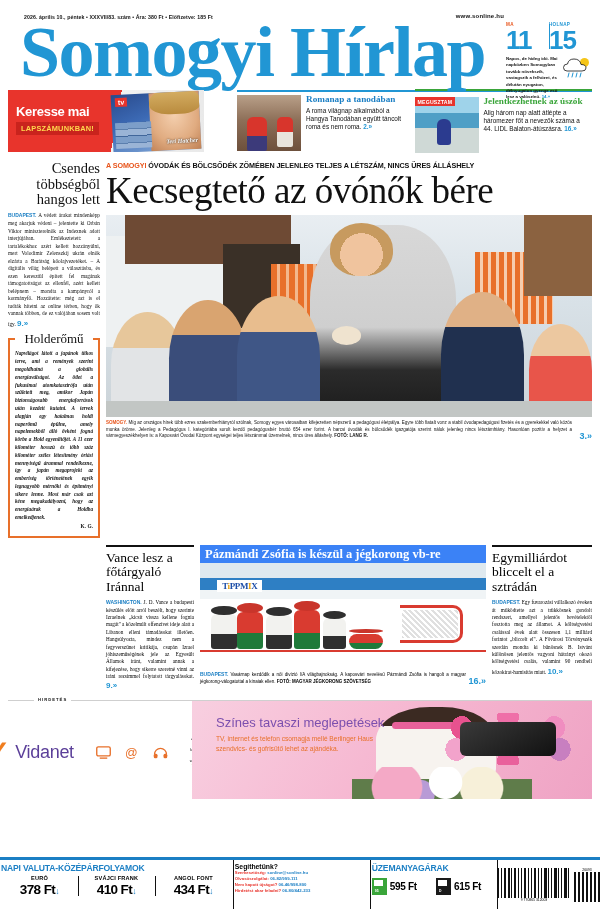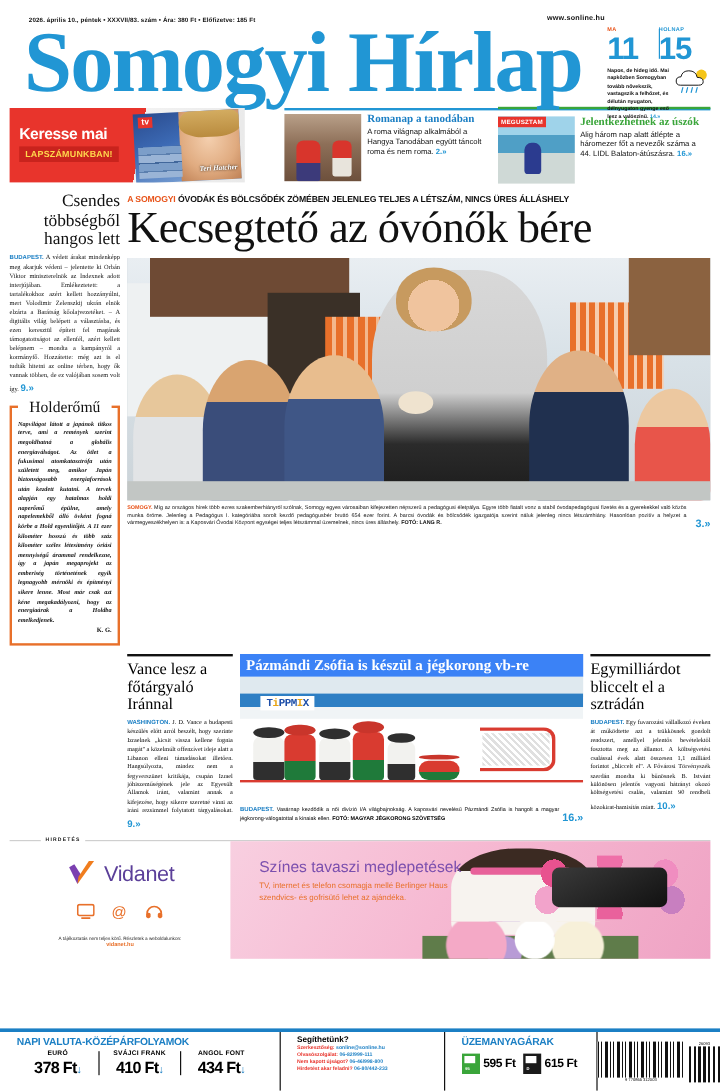--- a/index.html
+++ b/index.html
@@ -203,21 +203,21 @@
     background:#3b82f6; color:#fff; font-size:12.5px; font-weight:700;
     font-family:"Liberation Serif", serif; padding:2px 5px; line-height:1.15;
   }
   .rink { position:relative; width:100%; height:105px; overflow:hidden;
     background:linear-gradient(180deg,#dfe9ef 0 16%, #ffffff 16% 100%); }
   .rink .board { position:absolute; left:0; top:14%; width:100%; height:20%;
     background:linear-gradient(180deg,#2e7fc4 0 55%, #f0f4f6 55% 100%); }
   .rink .tippmix {
     position:absolute; left:6%; top:16%; background:#fff; color:#1d4ea8;
     font-size:9px; font-weight:700; padding:1px 5px; letter-spacing:-.4px;
-    font-family:Liberation Mono, monospace;
+    font-family:Liberation Serif, serif;
   }
   .rink .tippmix i { color:#e8a413; font-style:normal; }
   .rink .redline { position:absolute; left:0; bottom:16%; width:100%; height:2px; background:#d93b30; }
   .rink .goal {
     position:absolute; right:8%; top:40%; width:22%; height:36%;
     border:3px solid #d93b30; border-left:none; border-radius:0 10px 10px 0;
     background:rgba(255,255,255,.35);
   }
   .rink .goal:after{ content:""; position:absolute; inset:2px; background:
     repeating-linear-gradient(45deg, rgba(0,0,0,.12) 0 2px, transparent 2px 4px); }
@@ -227,22 +227,22 @@
   .p-hel { position:absolute; width:100%; height:26%; top:-22%; border-radius:50%; background:#c9352b; }
 
   .sport-cap { margin-top:3px; position:relative; }
   .sport-cap .t { font-size:4.5px; line-height:1.45; padding-right:20px; text-align:justify; }
 
   
   .ad { margin: 8px 8px 0 8px; border-top:1px solid #cfcfcf; position:relative; }
   .ad-label { position:absolute; left:26px; top:-4px; background:#fff; padding:0 4px;
     font-size:4.2px; font-weight:700; letter-spacing:1px; color:#111; }
   .ad-in { display:flex; height:98px; }
-  .ad-left { width:184px; flex:none; display:flex; flex-direction:column;
-    align-items:center; justify-content:center; gap:12px; padding-top:6px;}
+  .ad-left { width:184px; flex:none; display:flex; flex-direction:row;
+    align-items:center; justify-content:center; gap:22px; padding-top:6px;}
   .vid-row { display:flex; align-items:center; gap:6px; }
   .vid-check { width:26px; height:26px; position:relative; }
   .vid-name { font-size:18px; color:#5b3f99; letter-spacing:-.3px; }
   .vid-icons { display:flex; gap:14px; color:#e8702a; font-size:13px; }
   .ad-note { font-size:3.9px; text-align:center; color:#222; line-height:1.4; }
   .ad-note .lnk { color:#e8702a; font-weight:700; font-size:4.6px; }
   .ad-right { flex:1; position:relative; overflow:hidden;
     background:linear-gradient(120deg,#f8cfe0 0%, #f6b9d2 45%, #efa3c4 100%); }
   .ad-girl {
     position:absolute; left:46%; top:6%; width:30%; height:74%;
@@ -266,21 +266,21 @@
     background: radial-gradient(ellipse 8% 22% at 50% 8%, #ef6fa8 0 100%, transparent 100%),
                 radial-gradient(ellipse 8% 22% at 84% 28%, #f08dc0 0 100%, transparent 100%),
                 radial-gradient(ellipse 8% 22% at 16% 28%, #e8528f 0 100%, transparent 100%),
                 radial-gradient(ellipse 8% 22% at 88% 70%, #c87fc0 0 100%, transparent 100%),
                 radial-gradient(ellipse 8% 22% at 12% 70%, #f2a3cb 0 100%, transparent 100%),
                 radial-gradient(ellipse 8% 22% at 50% 92%, #e9619c 0 100%, transparent 100%); }
 
   
   .footer { position:absolute; left:0; bottom:0; width:600px; height:52px;
     border-top:3px solid #1b7fc4; display:flex; }
-  .f-cell { padding:3px 14px; position:relative; }
+  .f-cell { padding:3px 1px; position:relative; }
   .f-cur { width:238px; }
   .f-title { font-size:8.6px; font-weight:700; color:#1b7fc4; letter-spacing:-.2px; }
   .cur-row { display:flex; margin-top:2px; }
   .cur { flex:1; text-align:center; position:relative; }
   .cur + .cur:before{ content:""; position:absolute; left:0; top:1px; bottom:1px; width:1px; background:#111; }
   .cur-n { font-size:5.6px; font-weight:700; letter-spacing:.2px; }
   .cur-v { font-size:13.5px; font-weight:700; letter-spacing:-.6px; margin-top:1px; }
   .cur-v .arr { color:#1b7fc4; font-size:9px; font-weight:400; }
   .f-help { width:140px; border-left:1px solid #111; }
   .f-help .h { font-size:6.8px; font-weight:700; }

